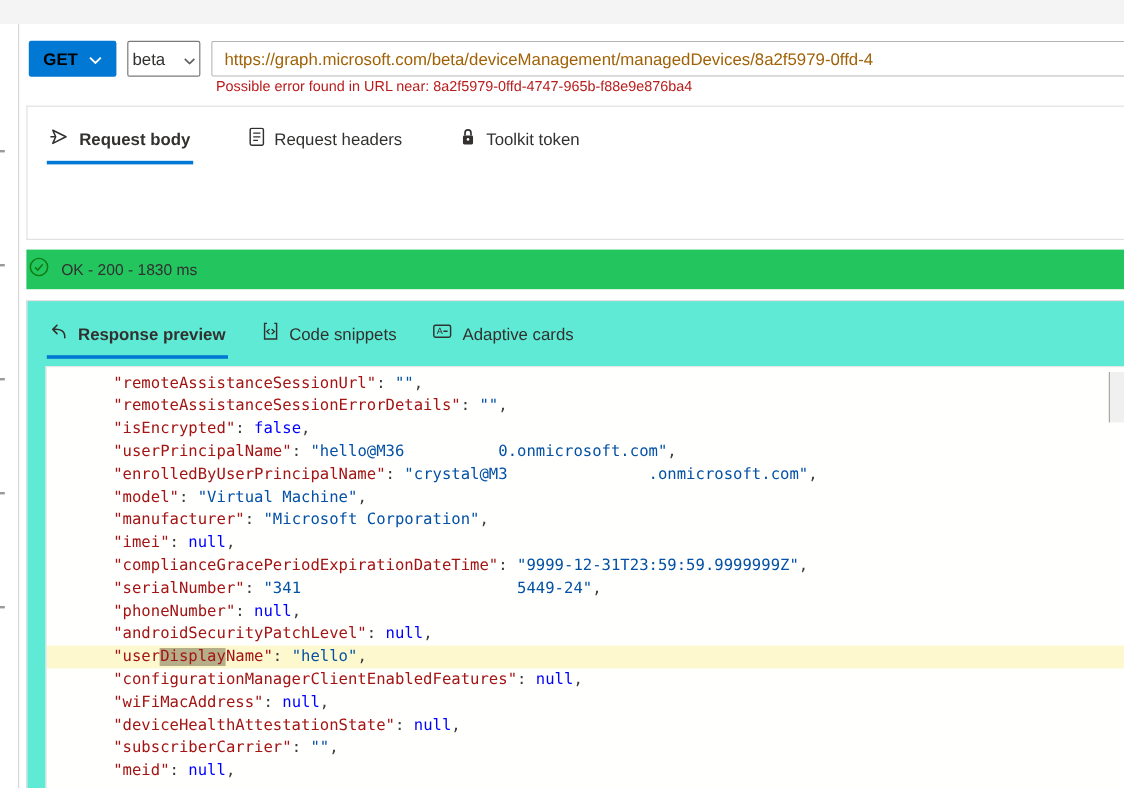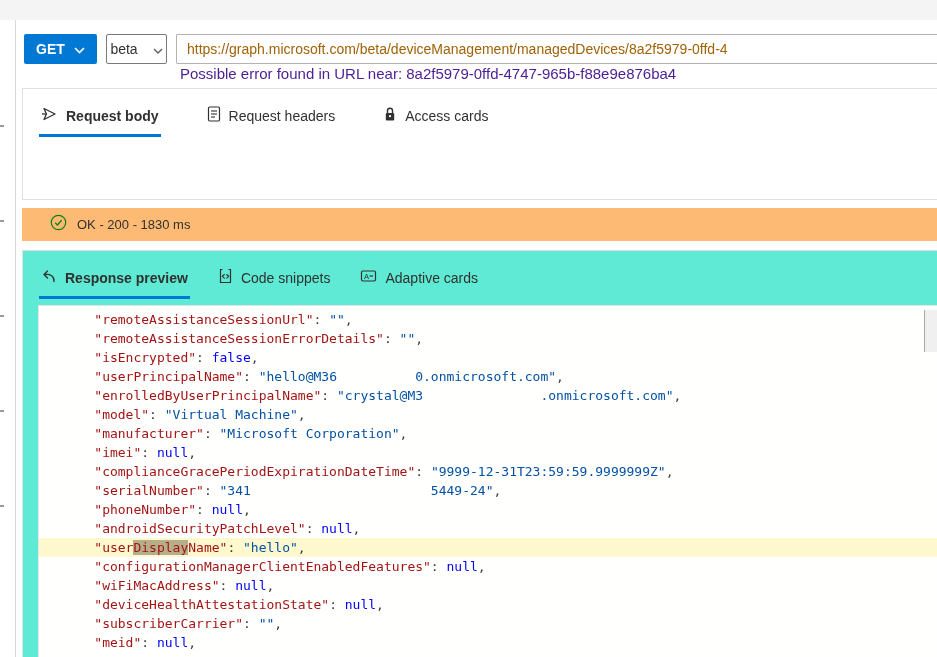--- a/index.html
+++ b/index.html
@@ -7,38 +7,38 @@
               font-family:"Liberation Sans", sans-serif; color:#323130; }
   .screen { position:relative; width:937px; height:657px; background:#fff; }
 
   .top-strip { position:absolute; left:0; top:0; width:937px; height:20px; background:#f4f4f4; }
   .left-gutter { position:absolute; left:0; top:20px; width:16px; height:637px; background:#fff;
                  border-right:1px solid #d8d8d8; }
   .gutter-dash { position:absolute; left:0; width:4px; height:2px; background:#9a9a9a; }
 
   
   .get-button { position:absolute; left:24px; top:34px; width:73px; height:30px;
-                background:#0078d4; color:#ffffff; border:none; border-radius:2px;
+                background:#0078d4; color:#000000; border:none; border-radius:2px;
                 font-family:"Liberation Sans",sans-serif; font-size:14px; font-weight:700;
                 display:flex; align-items:center; justify-content:center; gap:9px; cursor:pointer; }
   .version-select { position:absolute; left:106px; top:34px; width:61px; height:30px;
                     background:#fff; border:1px solid #7a7a7a; border-radius:2px;
                     font-size:14px; color:#323130; display:flex; align-items:center;
                     justify-content:center; gap:15px; cursor:pointer; }
   .url-input { position:absolute; left:176px; top:34px; width:761px; height:30px;
                border:1px solid #b5b3b1; border-right:none; border-radius:2px 0 0 2px;
                font-family:"Liberation Sans",sans-serif; font-size:14px; color:#a16207;
                padding:0 8px 0 10px; outline:none; background:#fff; }
-  .url-hint { position:absolute; left:180px; top:65px; font-size:15px; color:#4c1d95; }
+  .url-hint { position:absolute; left:180px; top:65px; font-size:12px; color:#b91c1c; }
 
   
   .request-box { position:absolute; left:22px; top:88px; width:915px; height:112px;
                  background:#fff; border:1px solid #e1e1e1; border-right:none; }
   .status-bar { position:absolute; left:22px; top:208px; width:915px; height:33px;
-                background:#fdba74; display:flex; align-items:center; gap:10px; padding-left:28px; }
+                background:#22c55e; display:flex; align-items:center; gap:10px; padding-left:2px; }
   .status-text { font-size:13px; color:#323130; }
   .response-box { position:absolute; left:22px; top:250px; width:915px; height:438px;
                   background:#5eead4; border:1px solid #e1e1e1; border-right:none; border-bottom:none; }
 
   
   .tabs { display:flex; align-items:flex-start; padding:9px 12px 0 16px; }
   .tab { position:relative; display:flex; align-items:center; gap:8px;
          padding:8px 2px 12px 2px; margin-right:44px; font-size:14px; color:#323130; cursor:pointer; }
   .response-box .tab { margin-right:26px; }
   .tab .tab-label { white-space:nowrap; }
@@ -128,21 +128,21 @@
 
 
       <div class="tab">
         <span>
           <svg width="14" height="16" viewBox="0 0 14 16">
               <path d="M4.5 7 V4.8 a2.5 2.5 0 0 1 5 0 V7" fill="none" stroke="#323130" stroke-width="1.4"></path>
               <rect x="2.8" y="7" width="8.4" height="7.4" rx="1.2" fill="#323130"></rect>
               <circle cx="7" cy="10.2" r="1.1" fill="#fff"></circle>
             </svg>
         </span>
-        <span class="tab-label">Access cards</span>
+        <span class="tab-label">Toolkit token</span>
       </div>
 
     </div>
   </section>
 
   <div class="status-bar">
     <span>
       <svg width="17" height="17" viewBox="0 0 17 17">
           <circle cx="8.5" cy="8.5" r="7.2" fill="none" stroke="#107c10" stroke-width="1.2"></circle>
           <polyline points="5.2,8.8 7.5,11 11.6,6.2" fill="none" stroke="#107c10" stroke-width="1.3"></polyline>

